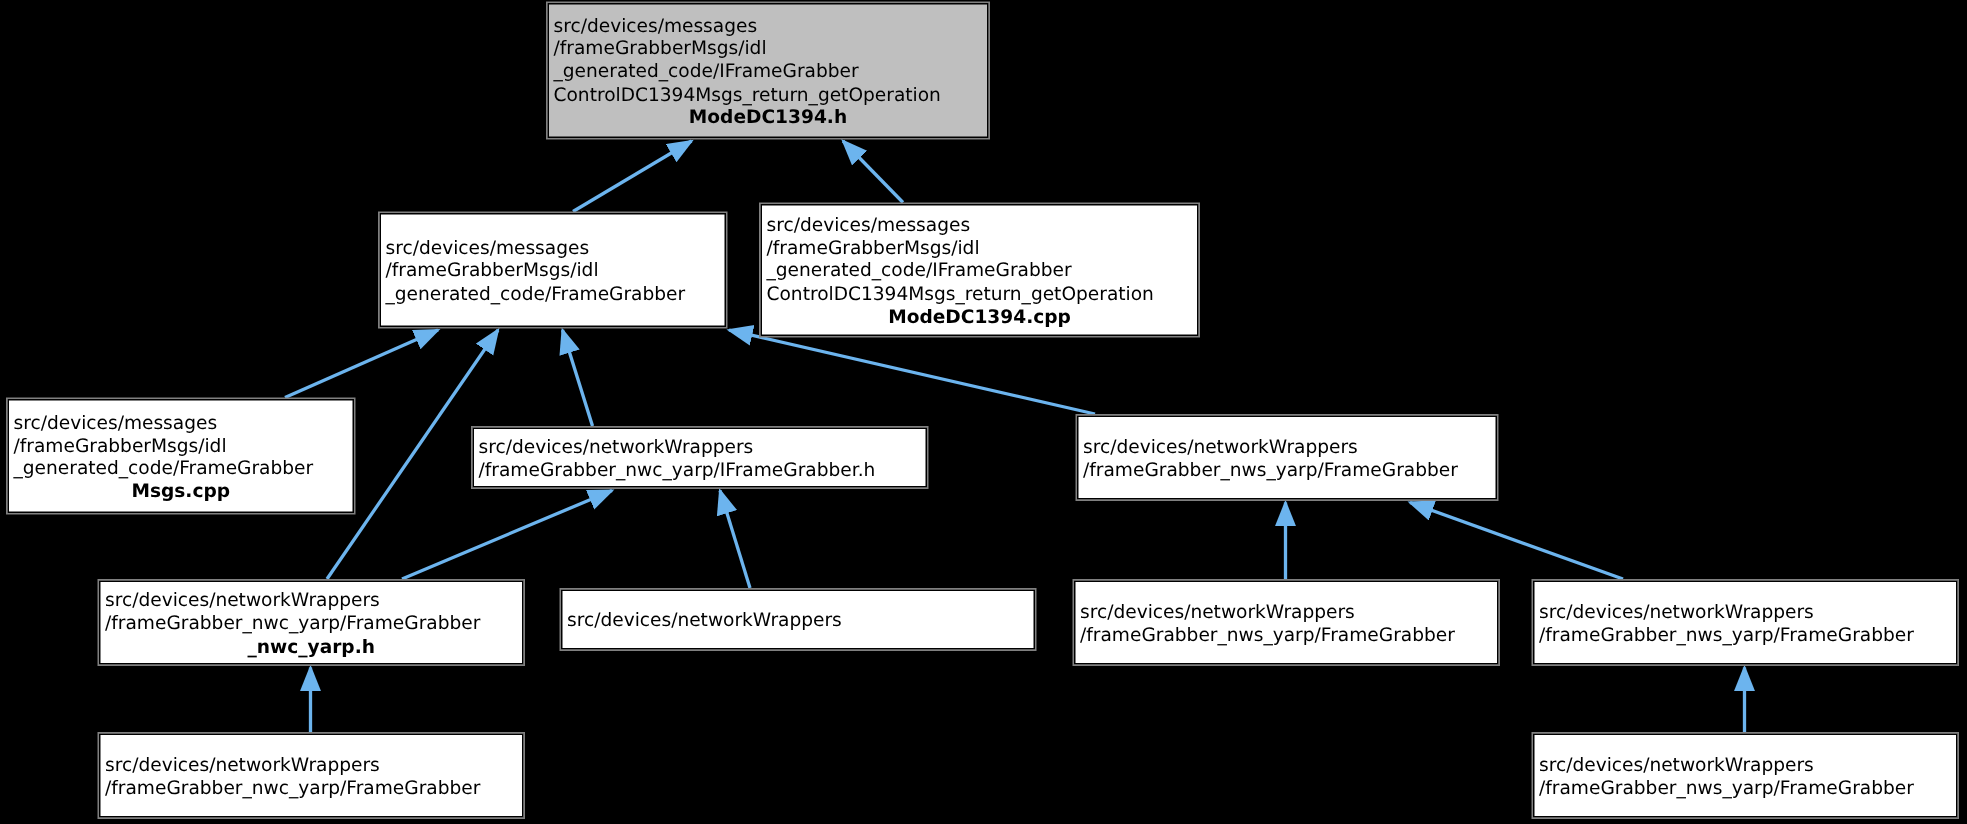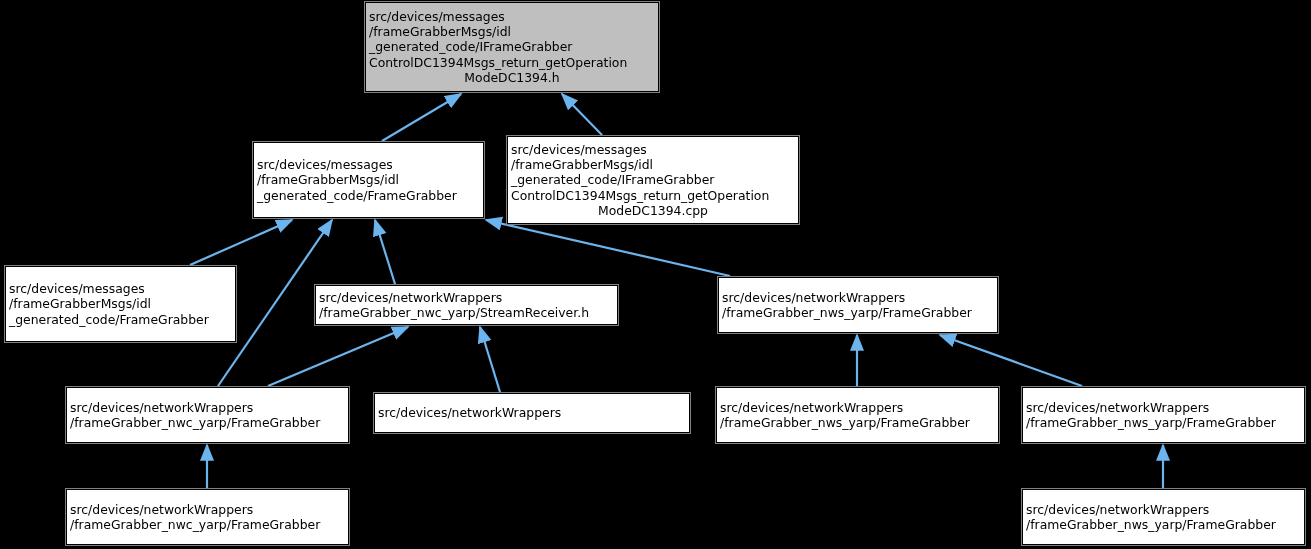--- a/index.html
+++ b/index.html
@@ -45,20 +45,21 @@
     background: #bfbfbf;
   }
   .node .ln {
     display: block;
     width: 100%;
   }
   .node .ln.l {
     text-align: left;
   }
   .node .ln.c {
+    font-weight: bold;
   }
 </style>
 </head>
 <body>
 
 <div id="graph-canvas">
   <svg id="edge-layer" viewBox="0 0 1311 549" width="1311" height="549" xmlns="http://www.w3.org/2000/svg">
     <defs>
       <marker id="arrowhead" markerWidth="9" markerHeight="9" refX="7.2" refY="3.2" orient="auto" markerUnits="strokeWidth">
         <path d="M0,0 L8,3.2 L0,6.4 z" fill="#6cb4ee"></path>
@@ -76,23 +77,23 @@
         <line x1="857" y1="386" x2="857" y2="335" stroke="#6cb4ee" stroke-width="2.2" marker-end="url(#arrowhead)"></line>
         <line x1="1082" y1="386" x2="940" y2="335" stroke="#6cb4ee" stroke-width="2.2" marker-end="url(#arrowhead)"></line>
         <line x1="207" y1="488" x2="207" y2="445" stroke="#6cb4ee" stroke-width="2.2" marker-end="url(#arrowhead)"></line>
         <line x1="1163" y1="488" x2="1163" y2="445" stroke="#6cb4ee" stroke-width="2.2" marker-end="url(#arrowhead)"></line>
       </g>
   </svg>
   <div id="nodes-group">
       <div class="node root" style="left: 365px; top: 2px; width: 294px; height: 90px;"><span class="ln l">src/devices/messages</span><span class="ln l">/frameGrabberMsgs/idl</span><span class="ln l">_generated_code/IFrameGrabber</span><span class="ln l">ControlDC1394Msgs_return_getOperation</span><span class="ln c">ModeDC1394.h</span></div>
       <div class="node" style="left: 253px; top: 142px; width: 231px; height: 76px;"><span class="ln l">src/devices/messages</span><span class="ln l">/frameGrabberMsgs/idl</span><span class="ln l">_generated_code/FrameGrabber</span></div>
       <div class="node" style="left: 507px; top: 136px; width: 292px; height: 88px;"><span class="ln l">src/devices/messages</span><span class="ln l">/frameGrabberMsgs/idl</span><span class="ln l">_generated_code/IFrameGrabber</span><span class="ln l">ControlDC1394Msgs_return_getOperation</span><span class="ln c">ModeDC1394.cpp</span></div>
-      <div class="node" style="left: 5px; top: 266px; width: 231px; height: 76px;"><span class="ln l">src/devices/messages</span><span class="ln l">/frameGrabberMsgs/idl</span><span class="ln l">_generated_code/FrameGrabber</span></div>
-      <div class="node" style="left: 315px; top: 285px; width: 303px; height: 40px;"><span class="ln l">src/devices/networkWrappers</span><span class="ln l">/frameGrabber_nwc_yarp/StreamReceiver.h</span></div>
+      <div class="node" style="left: 5px; top: 266px; width: 231px; height: 76px;"><span class="ln l">src/devices/messages</span><span class="ln l">/frameGrabberMsgs/idl</span><span class="ln l">_generated_code/FrameGrabber</span><span class="ln c">Msgs.cpp</span></div>
+      <div class="node" style="left: 315px; top: 285px; width: 303px; height: 40px;"><span class="ln l">src/devices/networkWrappers</span><span class="ln l">/frameGrabber_nwc_yarp/IFrameGrabber.h</span></div>
       <div class="node" style="left: 718px; top: 277px; width: 280px; height: 56px;"><span class="ln l">src/devices/networkWrappers</span><span class="ln l">/frameGrabber_nws_yarp/FrameGrabber</span></div>
-      <div class="node" style="left: 66px; top: 387px; width: 283px; height: 56px;"><span class="ln l">src/devices/networkWrappers</span><span class="ln l">/frameGrabber_nwc_yarp/FrameGrabber</span></div>
+      <div class="node" style="left: 66px; top: 387px; width: 283px; height: 56px;"><span class="ln l">src/devices/networkWrappers</span><span class="ln l">/frameGrabber_nwc_yarp/FrameGrabber</span><span class="ln c">_nwc_yarp.h</span></div>
       <div class="node" style="left: 374px; top: 393px; width: 316px; height: 40px;"><span class="ln l">src/devices/networkWrappers</span></div>
       <div class="node" style="left: 716px; top: 387px; width: 283px; height: 56px;"><span class="ln l">src/devices/networkWrappers</span><span class="ln l">/frameGrabber_nws_yarp/FrameGrabber</span></div>
       <div class="node" style="left: 1022px; top: 387px; width: 283px; height: 56px;"><span class="ln l">src/devices/networkWrappers</span><span class="ln l">/frameGrabber_nws_yarp/FrameGrabber</span></div>
       <div class="node" style="left: 66px; top: 489px; width: 283px; height: 56px;"><span class="ln l">src/devices/networkWrappers</span><span class="ln l">/frameGrabber_nwc_yarp/FrameGrabber</span></div>
       <div class="node" style="left: 1022px; top: 489px; width: 283px; height: 56px;"><span class="ln l">src/devices/networkWrappers</span><span class="ln l">/frameGrabber_nws_yarp/FrameGrabber</span></div>
     </div>
 </div>
 
 </body></html>

